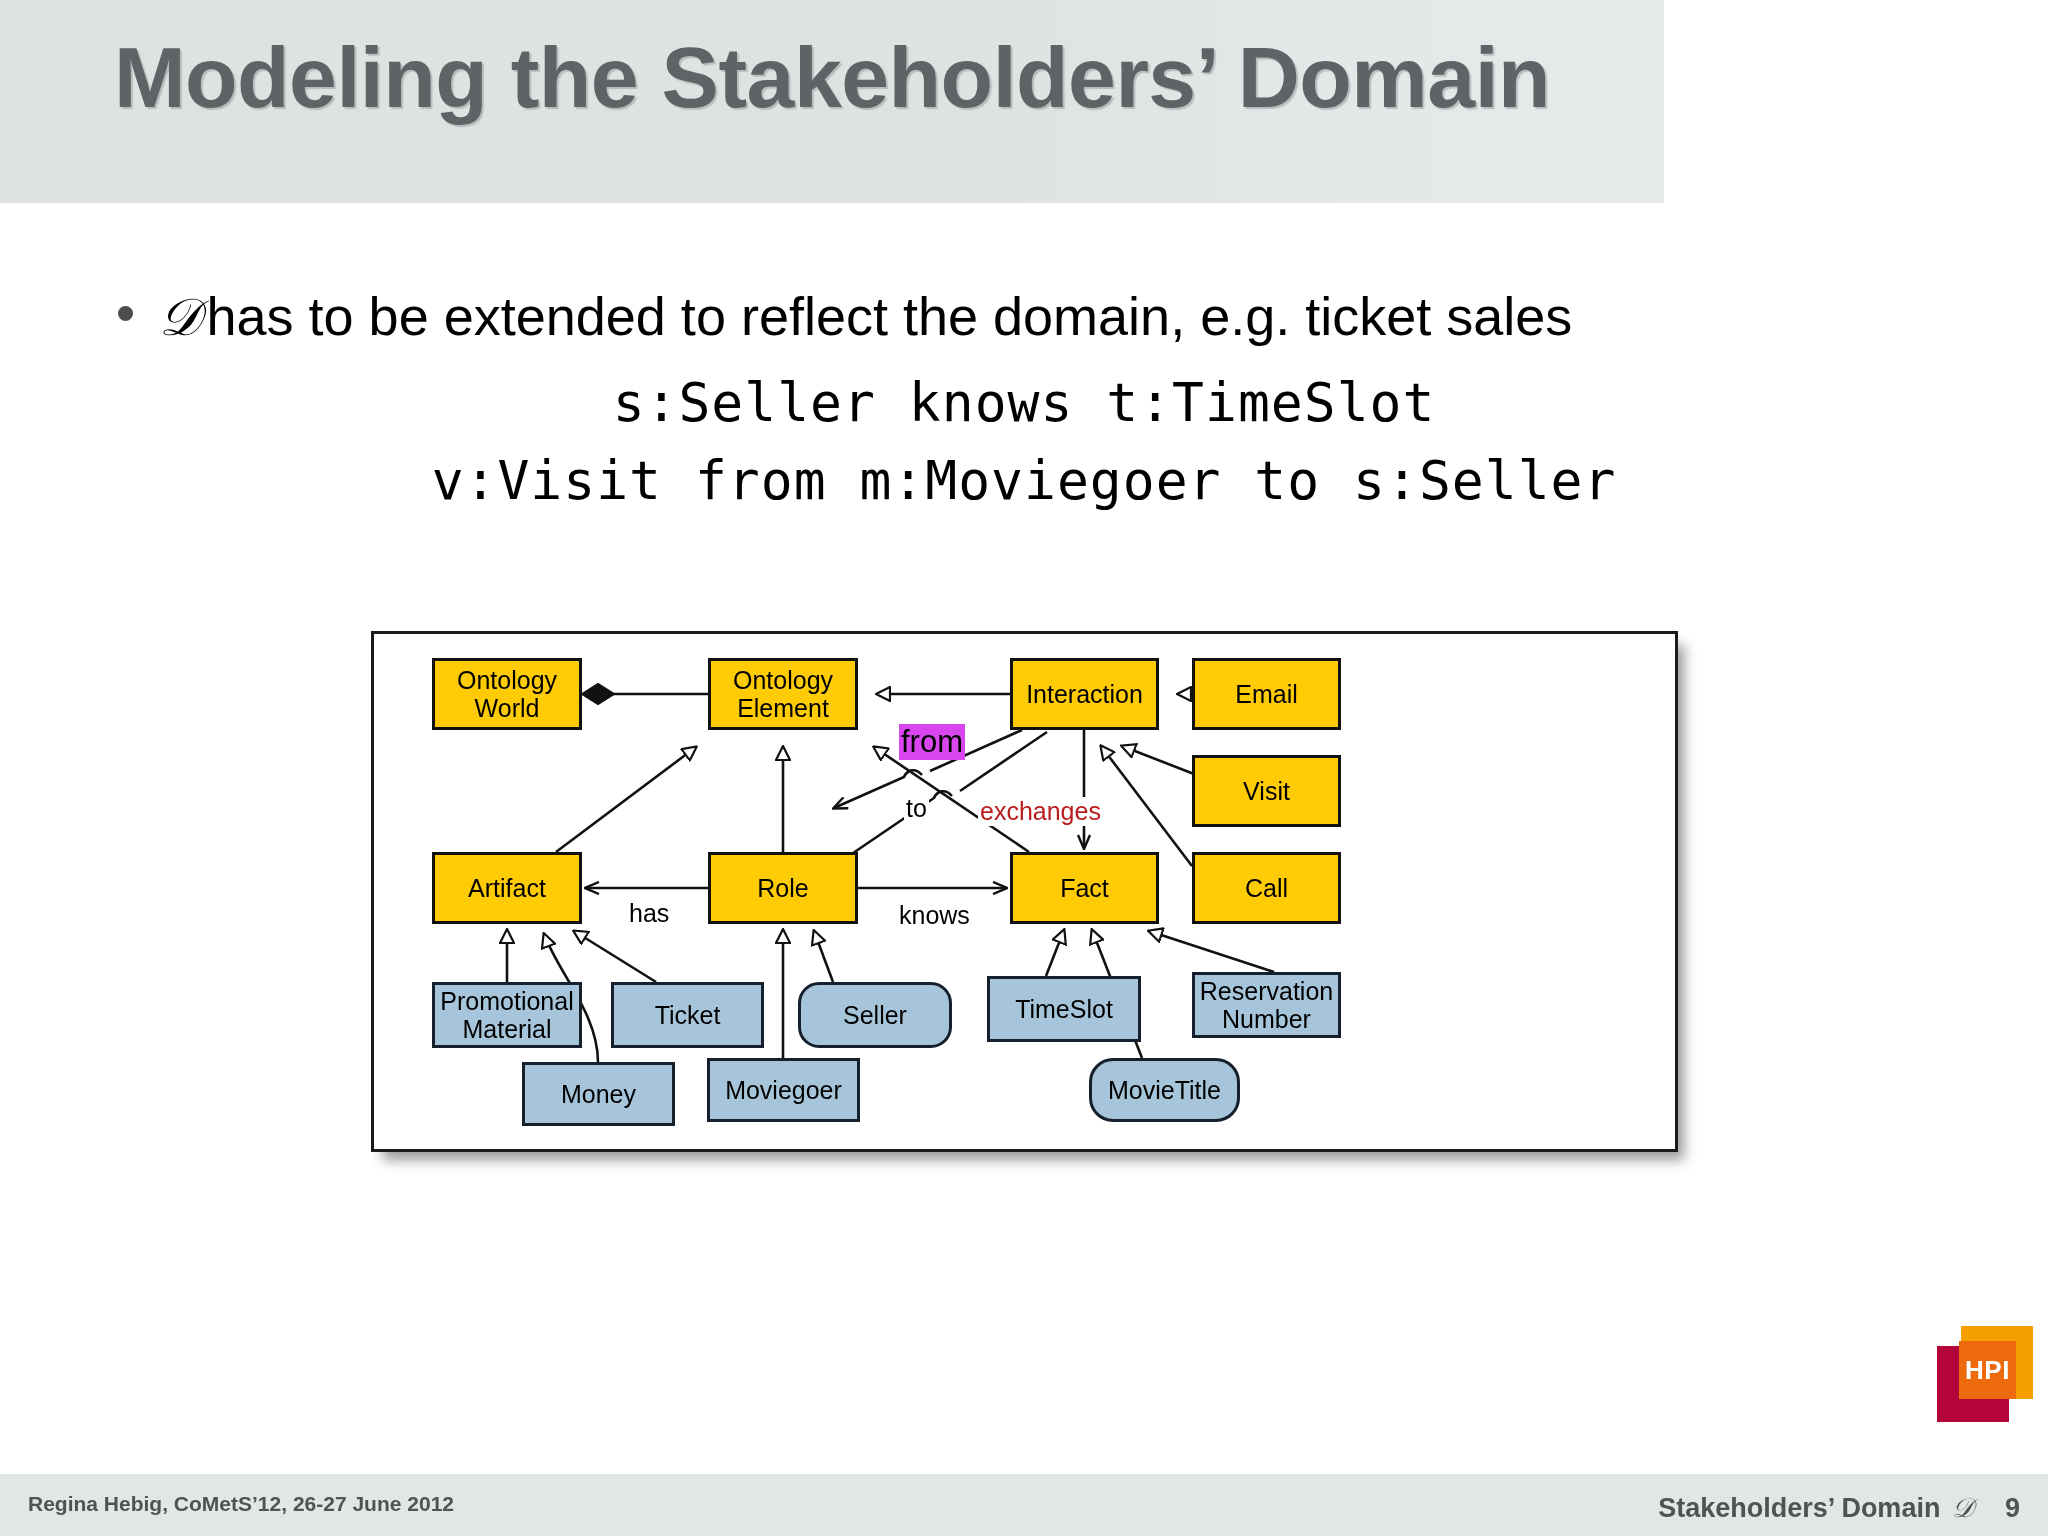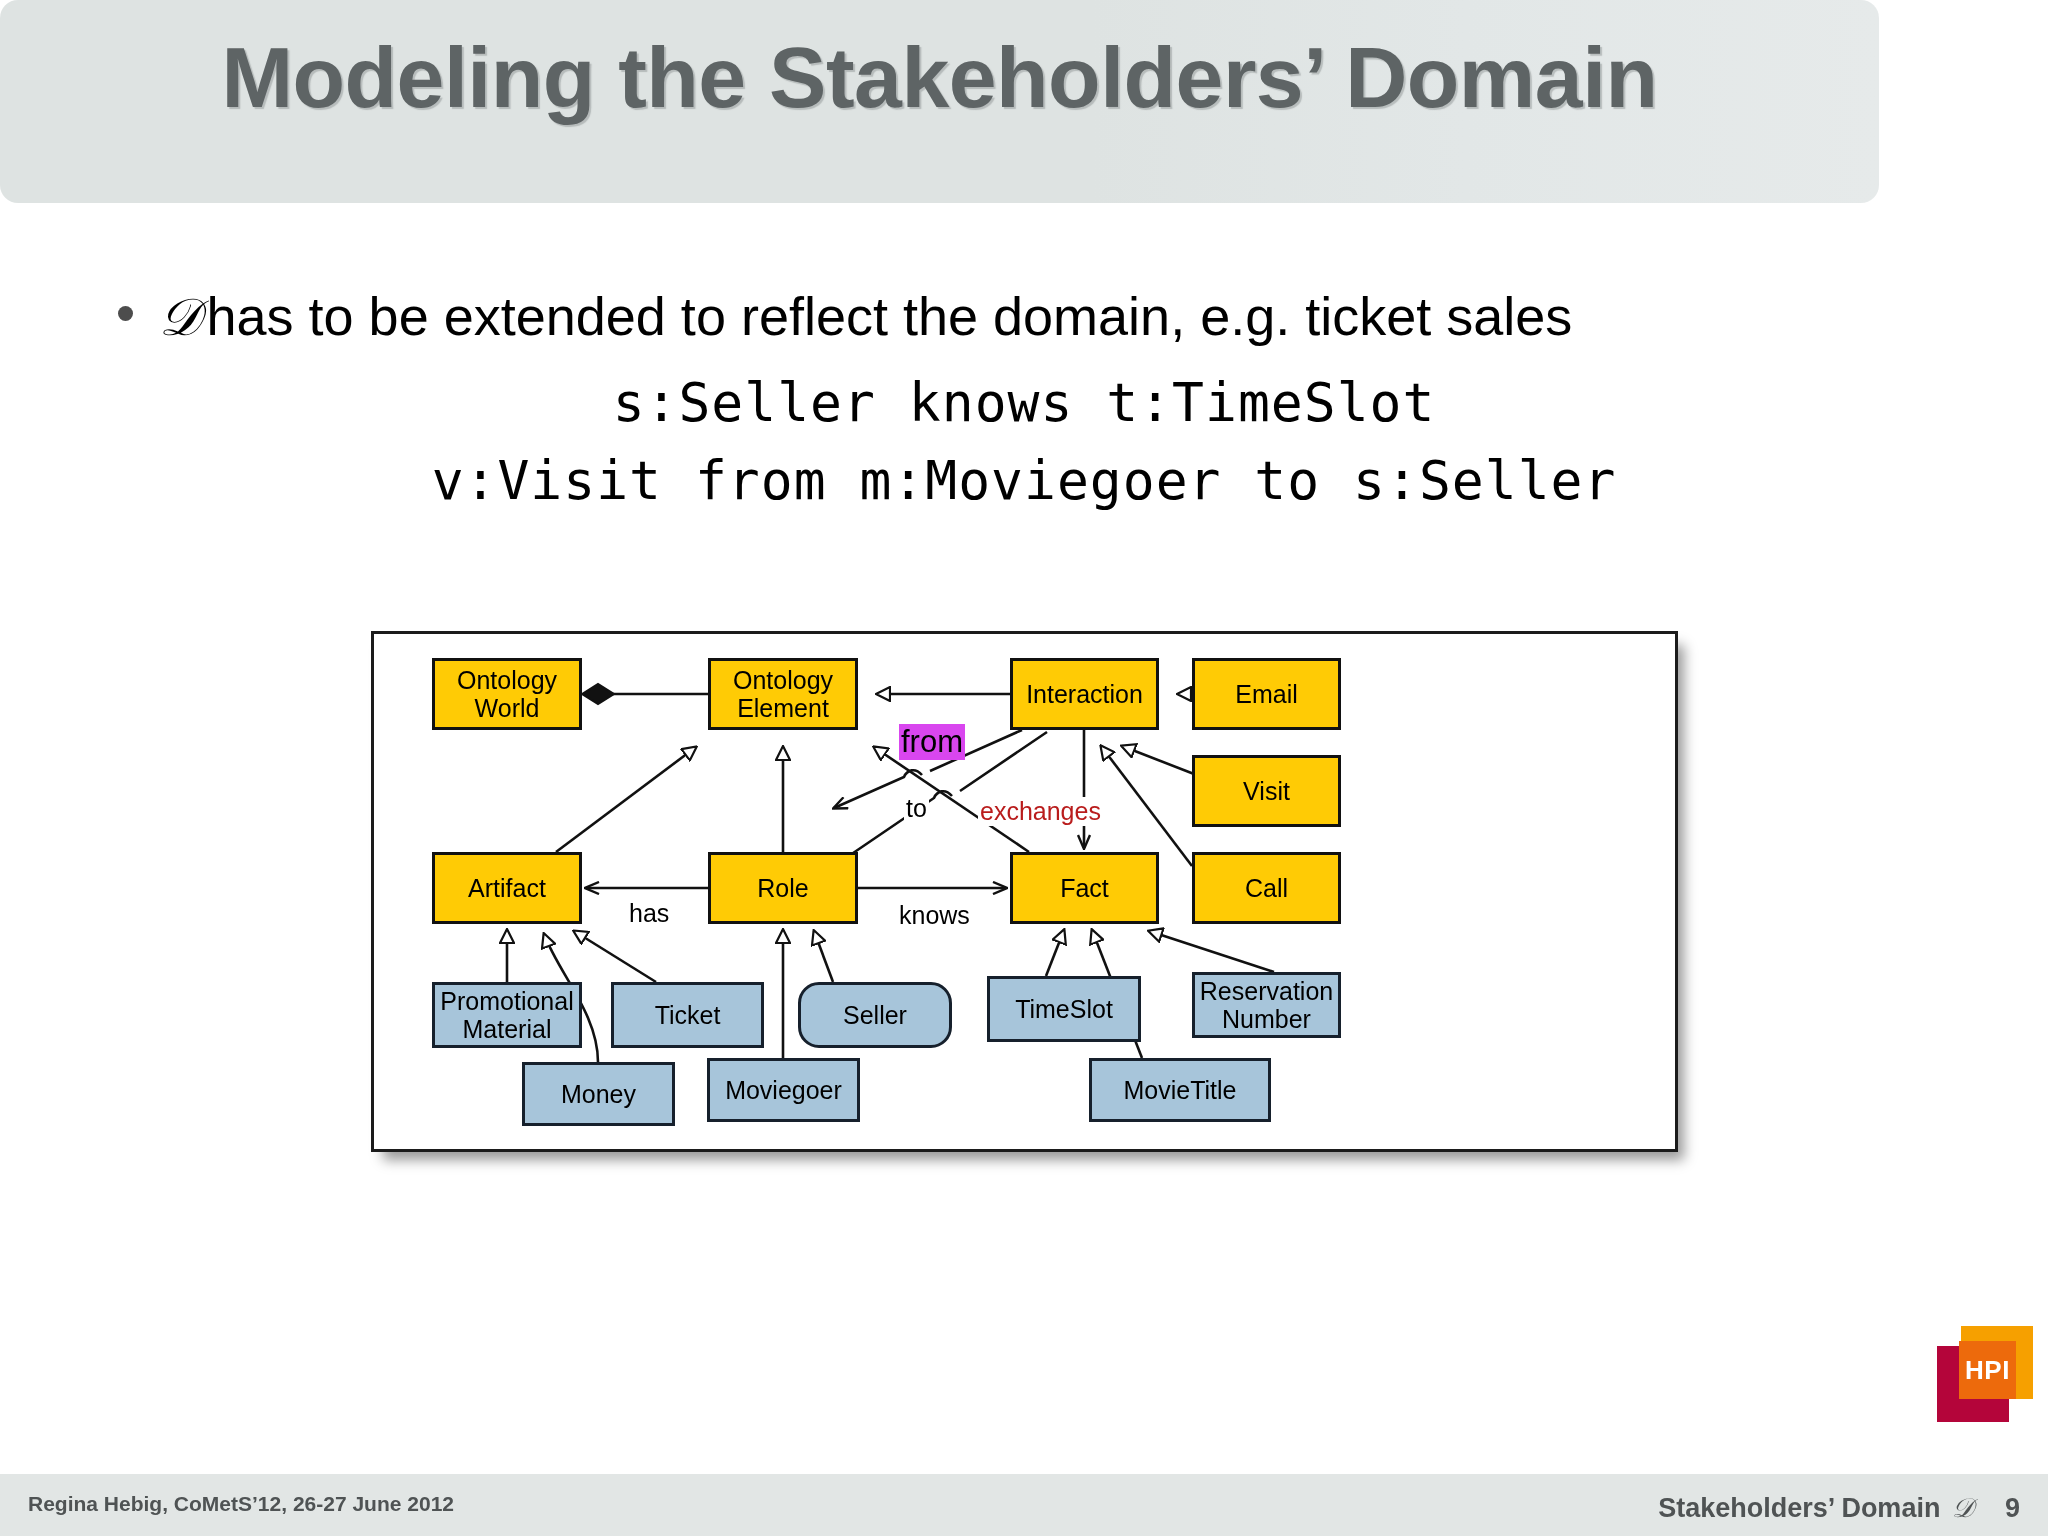--- a/index.html
+++ b/index.html
@@ -11,23 +11,22 @@
   }
   .slide {
     position: relative;
     width: 2048px; height: 1536px;
     background: #ffffff;
   }
 
   
   .title-bar {
     position: absolute; left: 0; top: 0;
-    width: 1879px; height: 203px;
+    width: 1664px; height: 203px;
     background: linear-gradient(to right, #dee3e2 0%, #dee3e2 58%, #e2e7e7 78%, #e6eaea 100%);
-    border-radius: 18px;
   }
   .title-text {
     position: absolute;
     left: 0; right: 0; top: 28px;
     text-align: center;
     font-size: 86px;
     font-weight: bold;
     color: #5e6465;
     letter-spacing: -0.5px;
     text-shadow: 2px 2px 1px rgba(150,155,155,0.55);
@@ -264,21 +263,21 @@
         </div>
         <div class="node blue" style="left: 818px; top: 338px; width: 149px; height: 66px;">
           <span>Reservation<br>Number</span>
         </div>
         <div class="node blue" style="left: 148px; top: 428px; width: 153px; height: 64px;">
           <span>Money</span>
         </div>
         <div class="node blue" style="left: 333px; top: 424px; width: 153px; height: 64px;">
           <span>Moviegoer</span>
         </div>
-        <div class="node blue" style="left: 715px; top: 424px; width: 182px; height: 64px;">
+        <div class="node blue" style="left: 715px; top: 424px; width: 151px; height: 64px; border-radius: 24px;">
           <span>MovieTitle</span>
         </div>
         <div style="position: absolute; font-size: 31px; color: rgb(0, 0, 0); white-space: nowrap; z-index: 6; background: #d946ef; padding: 0px 2px; left: 525px; top: 90px;">from</div>
         <div style="position: absolute; font-size: 25px; color: #b91c1c; white-space: nowrap; z-index: 6; background: rgb(255, 255, 255); padding: 0px 2px; left: 604px; top: 163px;">exchanges</div>
         <div style="position: absolute; font-size: 25px; color: rgb(0, 0, 0); white-space: nowrap; z-index: 6; background: rgb(255, 255, 255); padding: 0px 2px; left: 530px; top: 160px;">to</div>
         <div style="position: absolute; font-size: 25px; color: rgb(0, 0, 0); white-space: nowrap; z-index: 6; background: rgb(255, 255, 255); padding: 0px 2px; left: 253px; top: 265px;">has</div>
         <div style="position: absolute; font-size: 25px; color: rgb(0, 0, 0); white-space: nowrap; z-index: 6; background: rgb(255, 255, 255); padding: 0px 2px; left: 523px; top: 267px;">knows</div>
       </div>
   </div>
 

